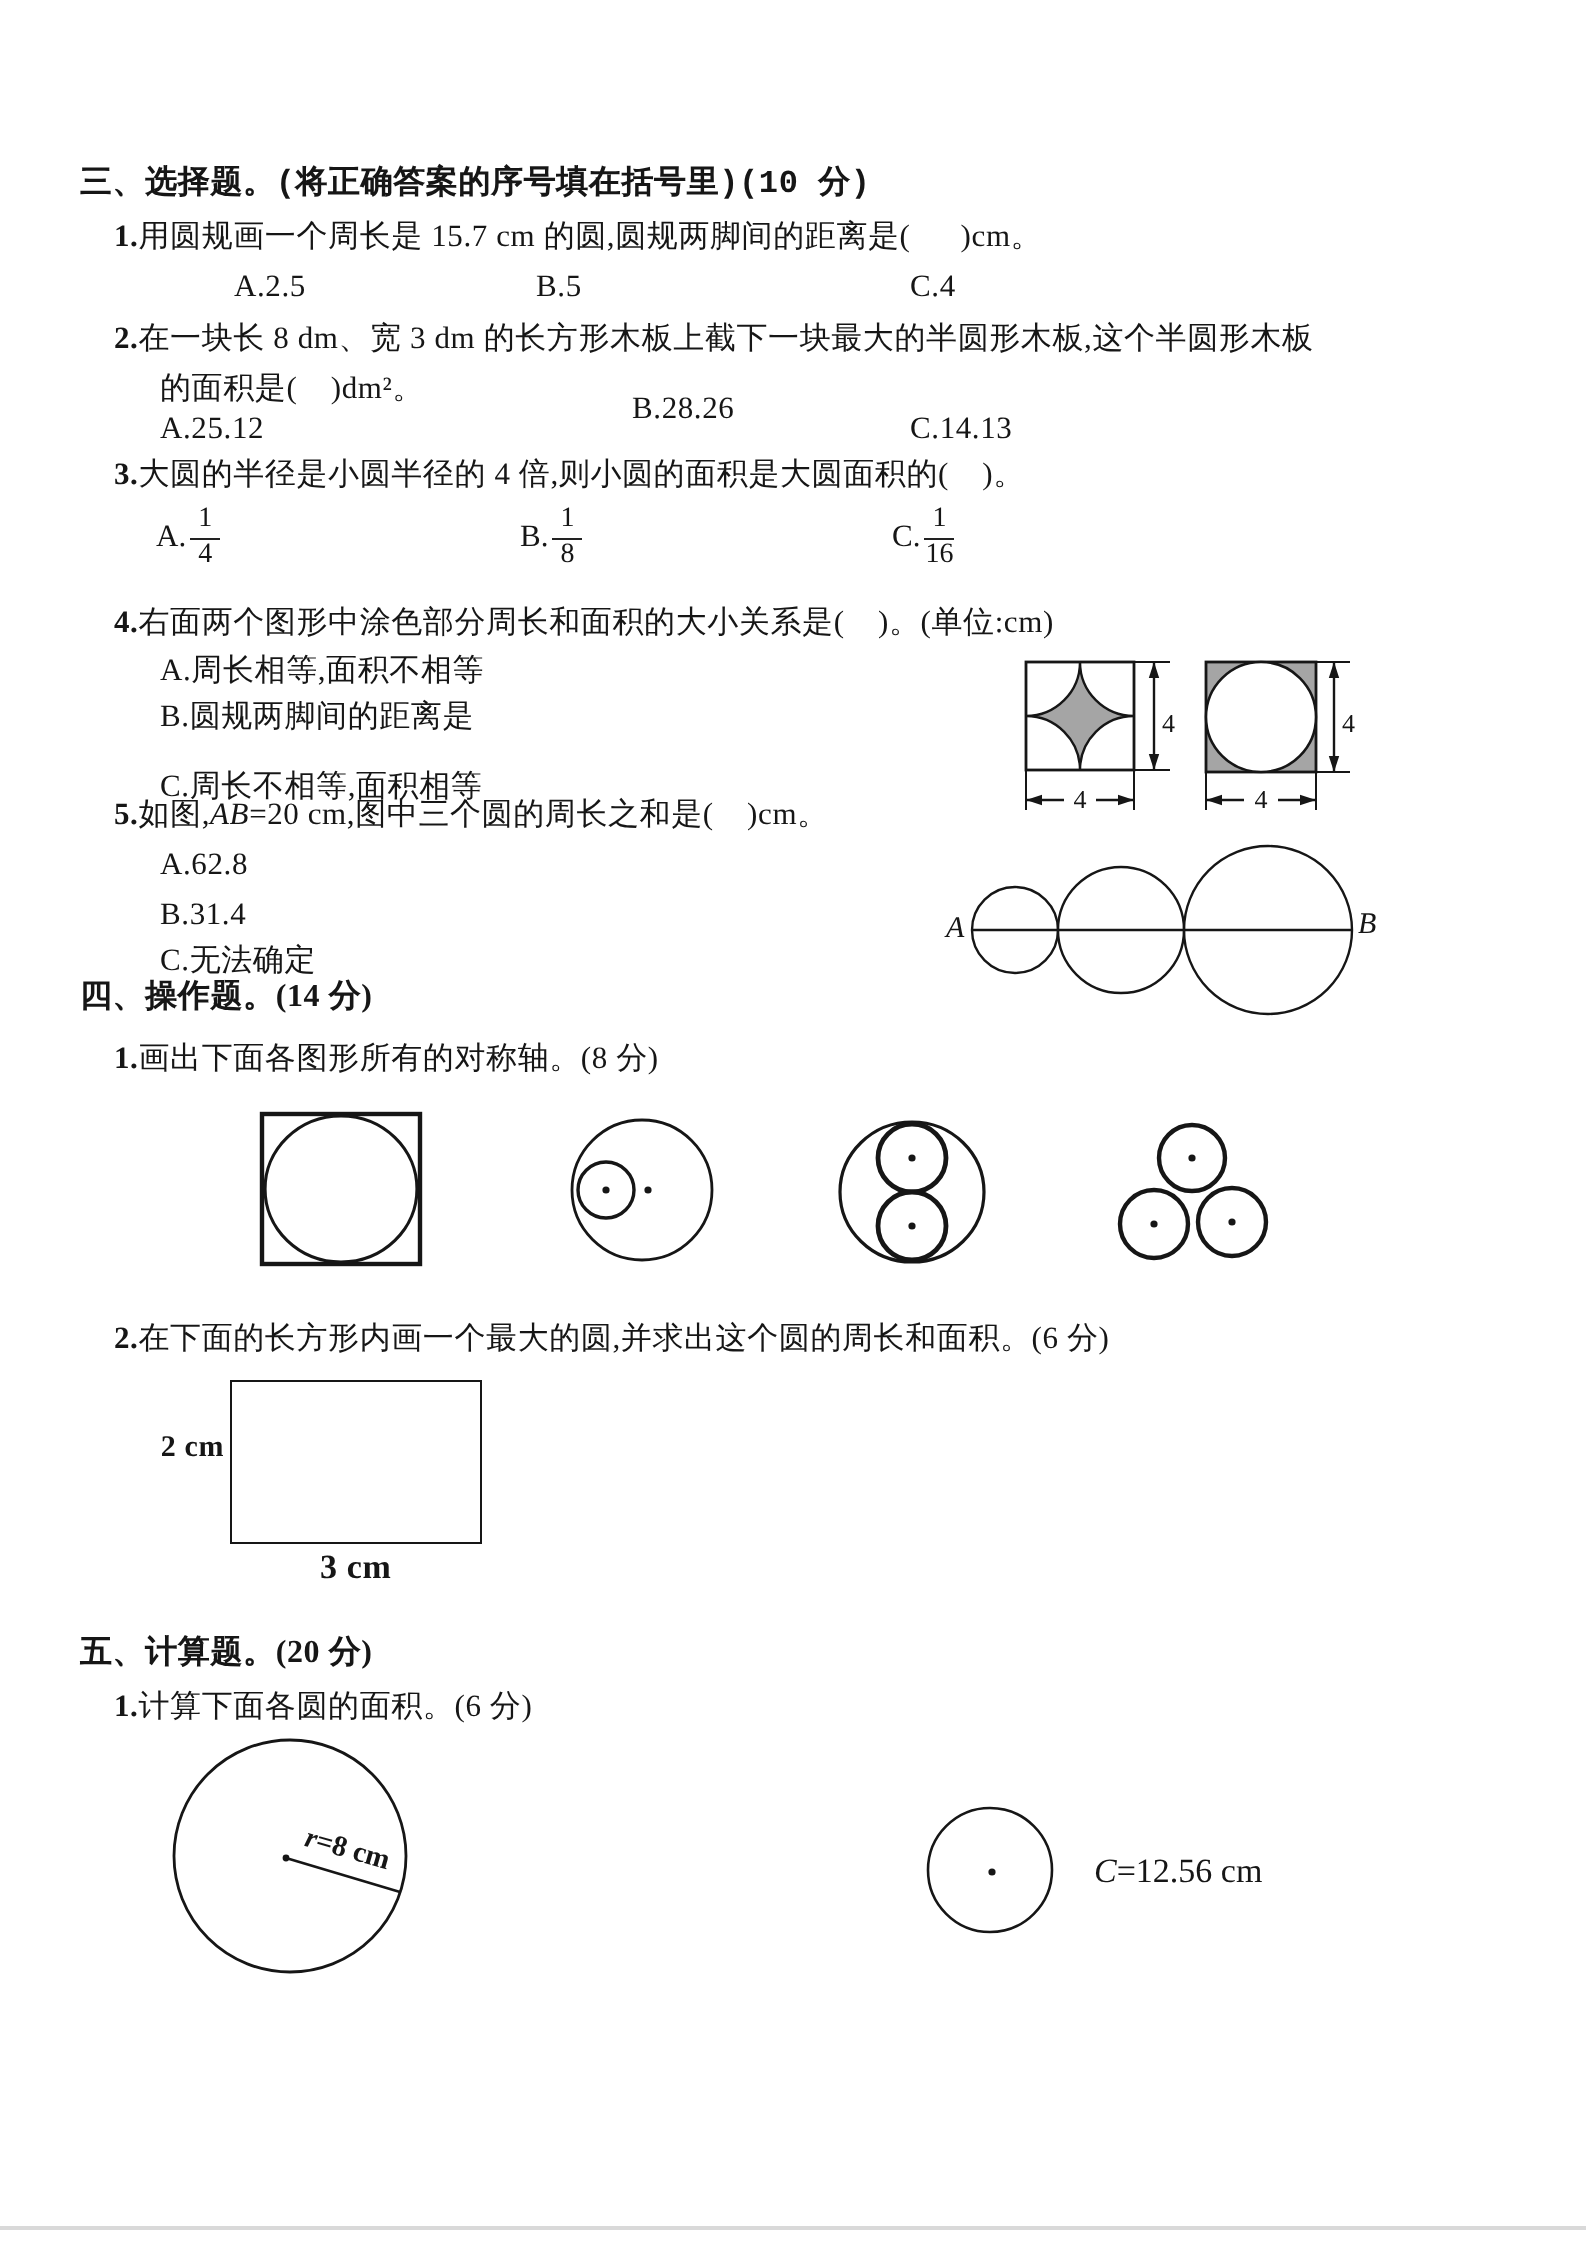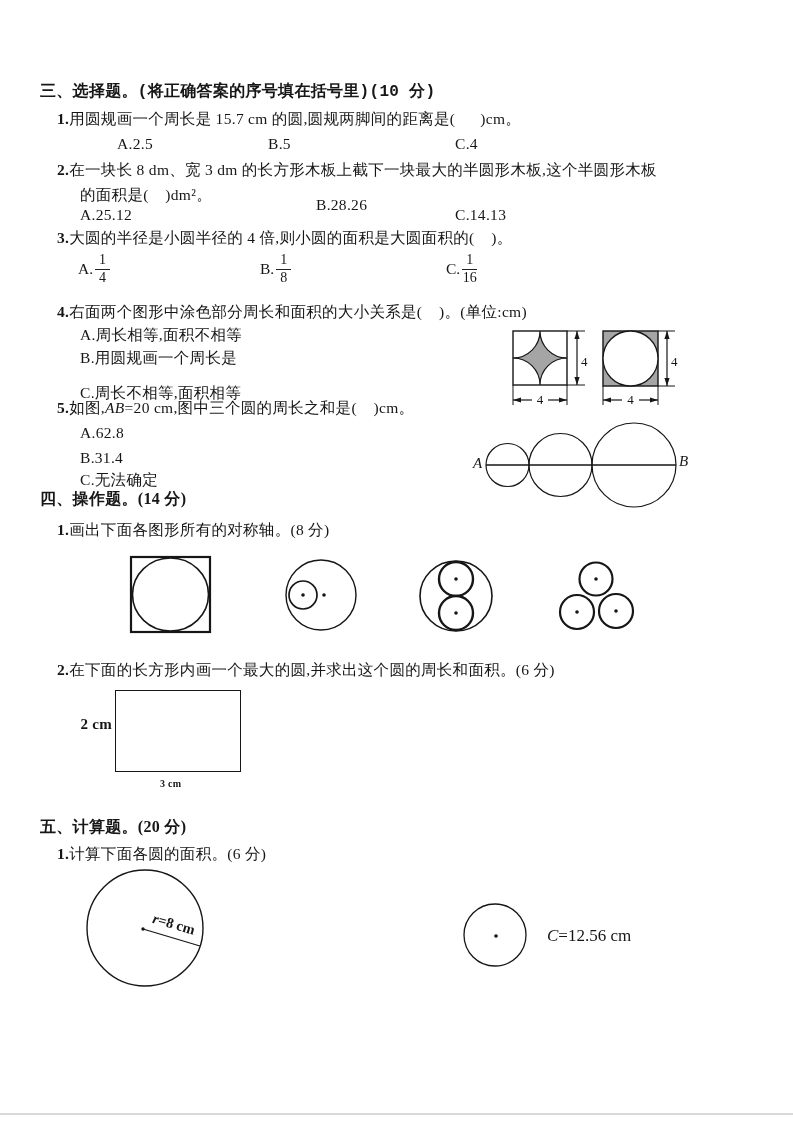--- a/index.html
+++ b/index.html
@@ -58,21 +58,21 @@
   <div class="fracopt" style="left:446px;top:253px;">
       <span>C.</span>
       <span class="frac">
         <span class="fnum">1</span>
         <span class="fden">16</span>
       </span>
     </div>
 
   <div class="ln" style="left:57px;top:302px;"><span class="qnum">4.</span><span>右面两个图形中涂色部分周长和面积的大小关系是(    )。(单位:cm)</span></div>
   <div class="opt" style="left:80px;top:325px;">A.周长相等,面积不相等</div>
-  <div class="opt" style="left:80px;top:348px;">B.用圆规画一个周长是</div>
+  <div class="opt" style="left:80px;top:348px;">B.圆规两脚间的距离是</div>
   <div class="opt" style="left:80px;top:371px;margin-top:12px;">C.周长不相等,面积相等</div>
 
   <svg style="left:500px;top:322px;" width="190" height="95" viewBox="0 0 190 95">
 
     <g>
       <rect x="13" y="9" width="54" height="54" fill="#ffffff" stroke="#161616" stroke-width="1.4"></rect>
       <line x1="13" y1="36" x2="67" y2="36" stroke="#161616" stroke-width="1"></line>
       <path d="M 40,9 A 27,27 0 0 0 67,36 A 27,27 0 0 0 40,63 A 27,27 0 0 0 13,36 A 27,27 0 0 0 40,9 Z" fill="#a5a5a5" stroke="#161616" stroke-width="1.2"></path>
 
       <line x1="67" y1="9" x2="85" y2="9" stroke="#161616" stroke-width="1"></line>
@@ -154,21 +154,21 @@
       <circle cx="501" cy="31" r="1.8" fill="#161616"></circle>
       <circle cx="482" cy="64" r="1.8" fill="#161616"></circle>
       <circle cx="521" cy="63" r="1.8" fill="#161616"></circle>
     </g>
   </svg>
 
   <div class="ln" style="left:57px;top:660px;"><span class="qnum">2.</span><span>在下面的长方形内画一个最大的圆,并求出这个圆的周长和面积。(6 分)</span></div>
 
   <div class="rectfig" style="left:115px;top:690px;width:124px;height:80px;"></div>
   <div class="ln" style="left:68px;top:714px;width:44px;text-align:right;font-weight:bold;font-size:15px;">2 cm</div>
-  <div class="ln" style="left:160px;top:774px;font-weight:bold;font-size:10px;">3 cm</div>
+  <div class="ln" style="left:160px;top:774px;font-weight:bold;font-size:17px;">3 cm</div>
 
   <div class="ln hd" style="left:40px;top:817px;"><span>五、计算题。</span><span>(20 分)</span></div>
   <div class="ln" style="left:57px;top:844px;"><span class="qnum">1.</span><span>计算下面各圆的面积。(6 分)</span></div>
 
   <svg style="left:80px;top:865px;" width="580" height="132" viewBox="0 0 580 132">
     <g>
       <circle cx="65" cy="63" r="58" fill="none" stroke="#161616" stroke-width="1.4"></circle>
       <circle cx="63" cy="64" r="1.7" fill="#161616"></circle>
       <line x1="63" y1="64" x2="120" y2="81" stroke="#161616" stroke-width="1.3"></line>
       <text font-size="14.5" font-weight="600" transform="rotate(16 94 60)" x="72" y="64"><tspan font-style="italic">r</tspan><tspan>=8 cm</tspan></text>

